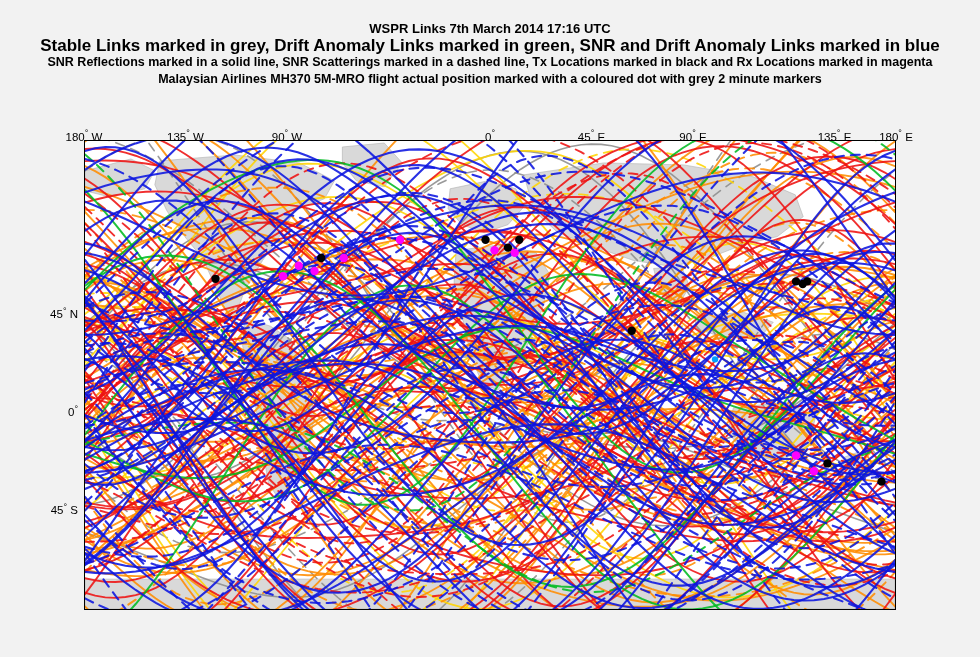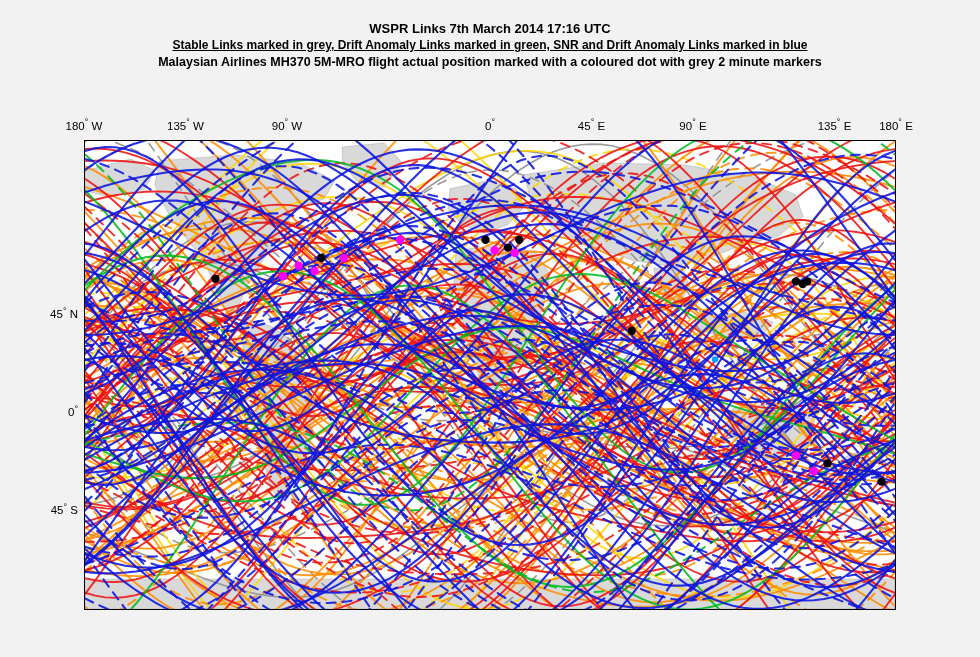--- a/index.html
+++ b/index.html
@@ -26,21 +26,21 @@
     width: 980px;
     text-align: center;
     color: #000;
   }
   .title-block .line {
     font-weight: bold;
     line-height: 17px;
     white-space: nowrap;
   }
   .title-block .l0 { font-size: 13px; }
-  .title-block .l1 { font-size: 12px; text-decoration: underline; }
+  .title-block .l1 { font-size: 17px; }
   .title-block .l2 { font-size: 12.5px; }
   .title-block .l3 { font-size: 12.5px; }
   .title-block .l4 { font-size: 12.5px; }
 
   #plot-area {
     position: absolute;
     left: 84px;
     top: 140px;
     width: 812px;
     height: 470px;
@@ -79,24 +79,25 @@
   }
 </style>
 </head>
 <body>
 
 <div id="page">
 
   <div class="title-block">
     <div class="line l0">WSPR Links 7th March 2014 17:16 UTC</div>
     <div class="line l1">Stable Links marked in grey, Drift Anomaly Links marked in green, SNR and Drift Anomaly Links marked in blue</div>
+    <div class="line l3">SNR Reflections marked in a solid line, SNR Scatterings marked in a dashed line, Tx Locations marked in black and Rx Locations marked in magenta</div>
     <div class="line l4">Malaysian Airlines MH370 5M-MRO flight actual position marked with a coloured dot with grey 2 minute markers</div>
   </div>
 
-  <div class="xtick-labels" style="left:84px; top:117px; width:812px; height:16px;">
+  <div class="xtick-labels" style="left:84px; top:128px; width:812px; height:16px;">
     <span class="xtick" style="left:0px;">180<span class="deg">°</span> W</span>
     <span class="xtick" style="left:101.5px;">135<span class="deg">°</span> W</span>
     <span class="xtick" style="left:203px;">90<span class="deg">°</span> W</span>
     <span class="xtick" style="left:304.5px;margin-top:48px;">45<span class="deg">°</span> W</span>
     <span class="xtick" style="left:406px;">0<span class="deg">°</span></span>
     <span class="xtick" style="left:507.5px;">45<span class="deg">°</span> E</span>
     <span class="xtick" style="left:609px;">90<span class="deg">°</span> E</span>
     <span class="xtick" style="left:710.5px;margin-left:40px;">135<span class="deg">°</span> E</span>
     <span class="xtick" style="left:812px;">180<span class="deg">°</span> E</span>
   </div>

